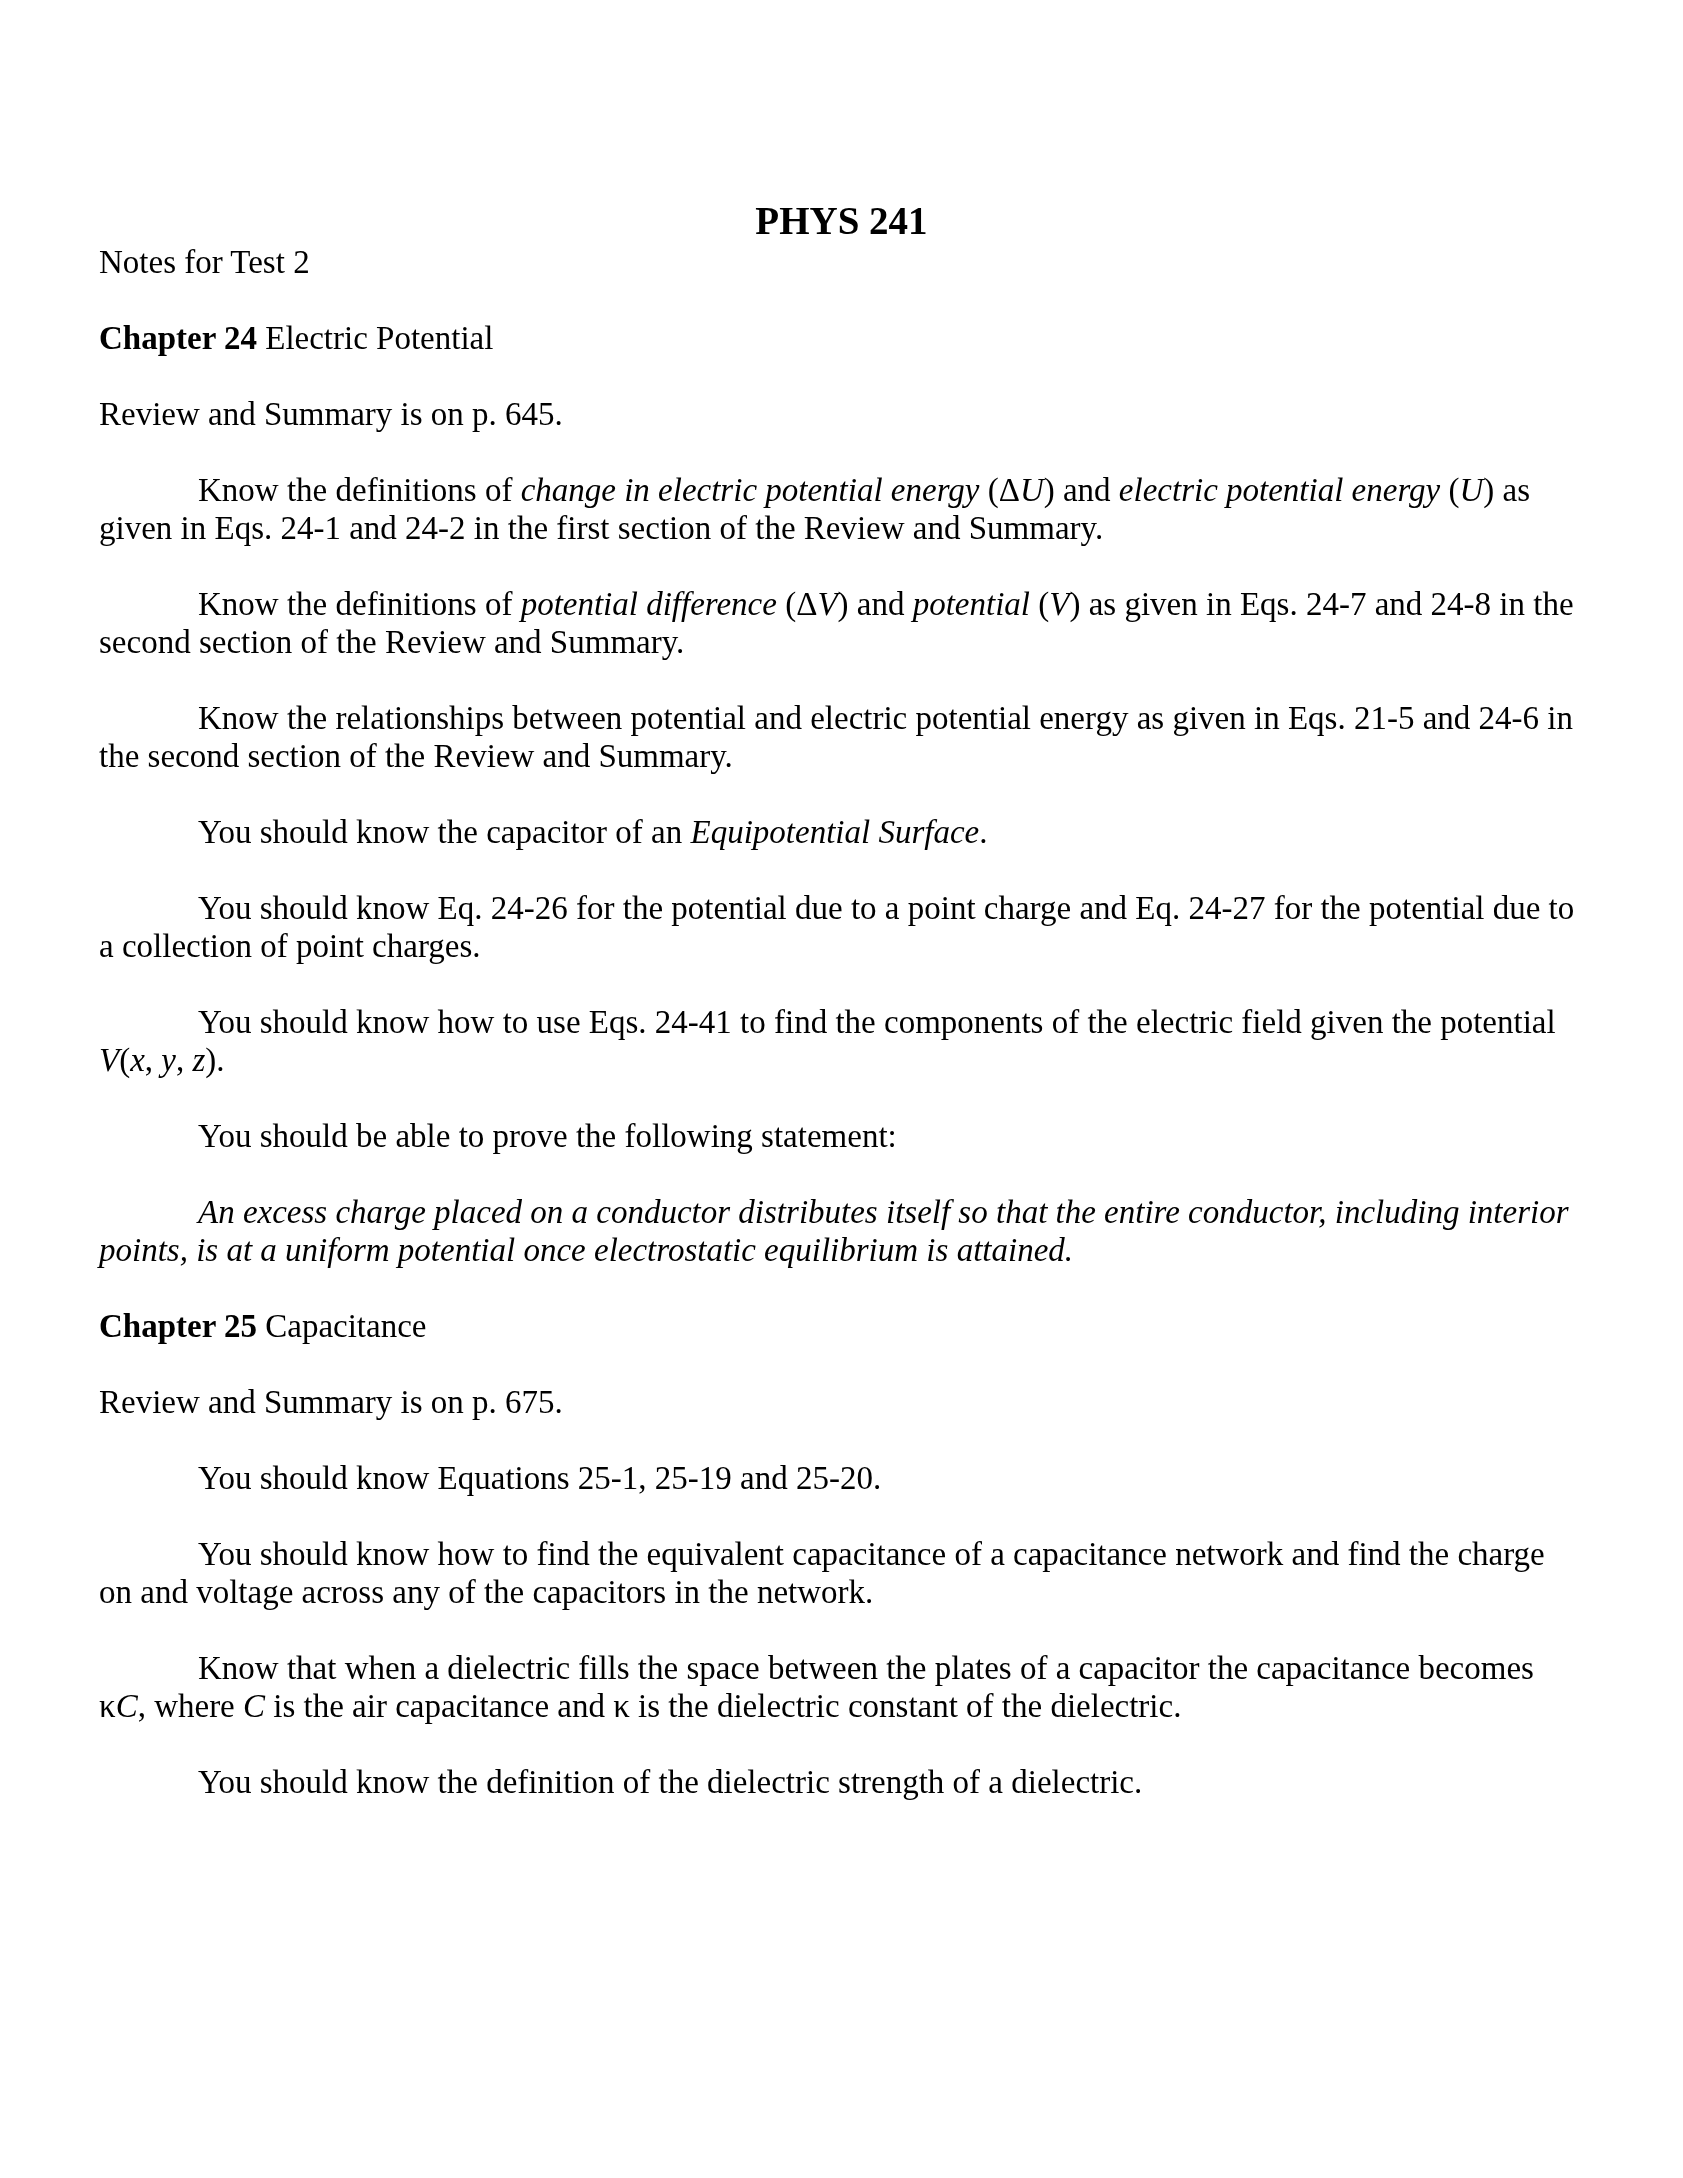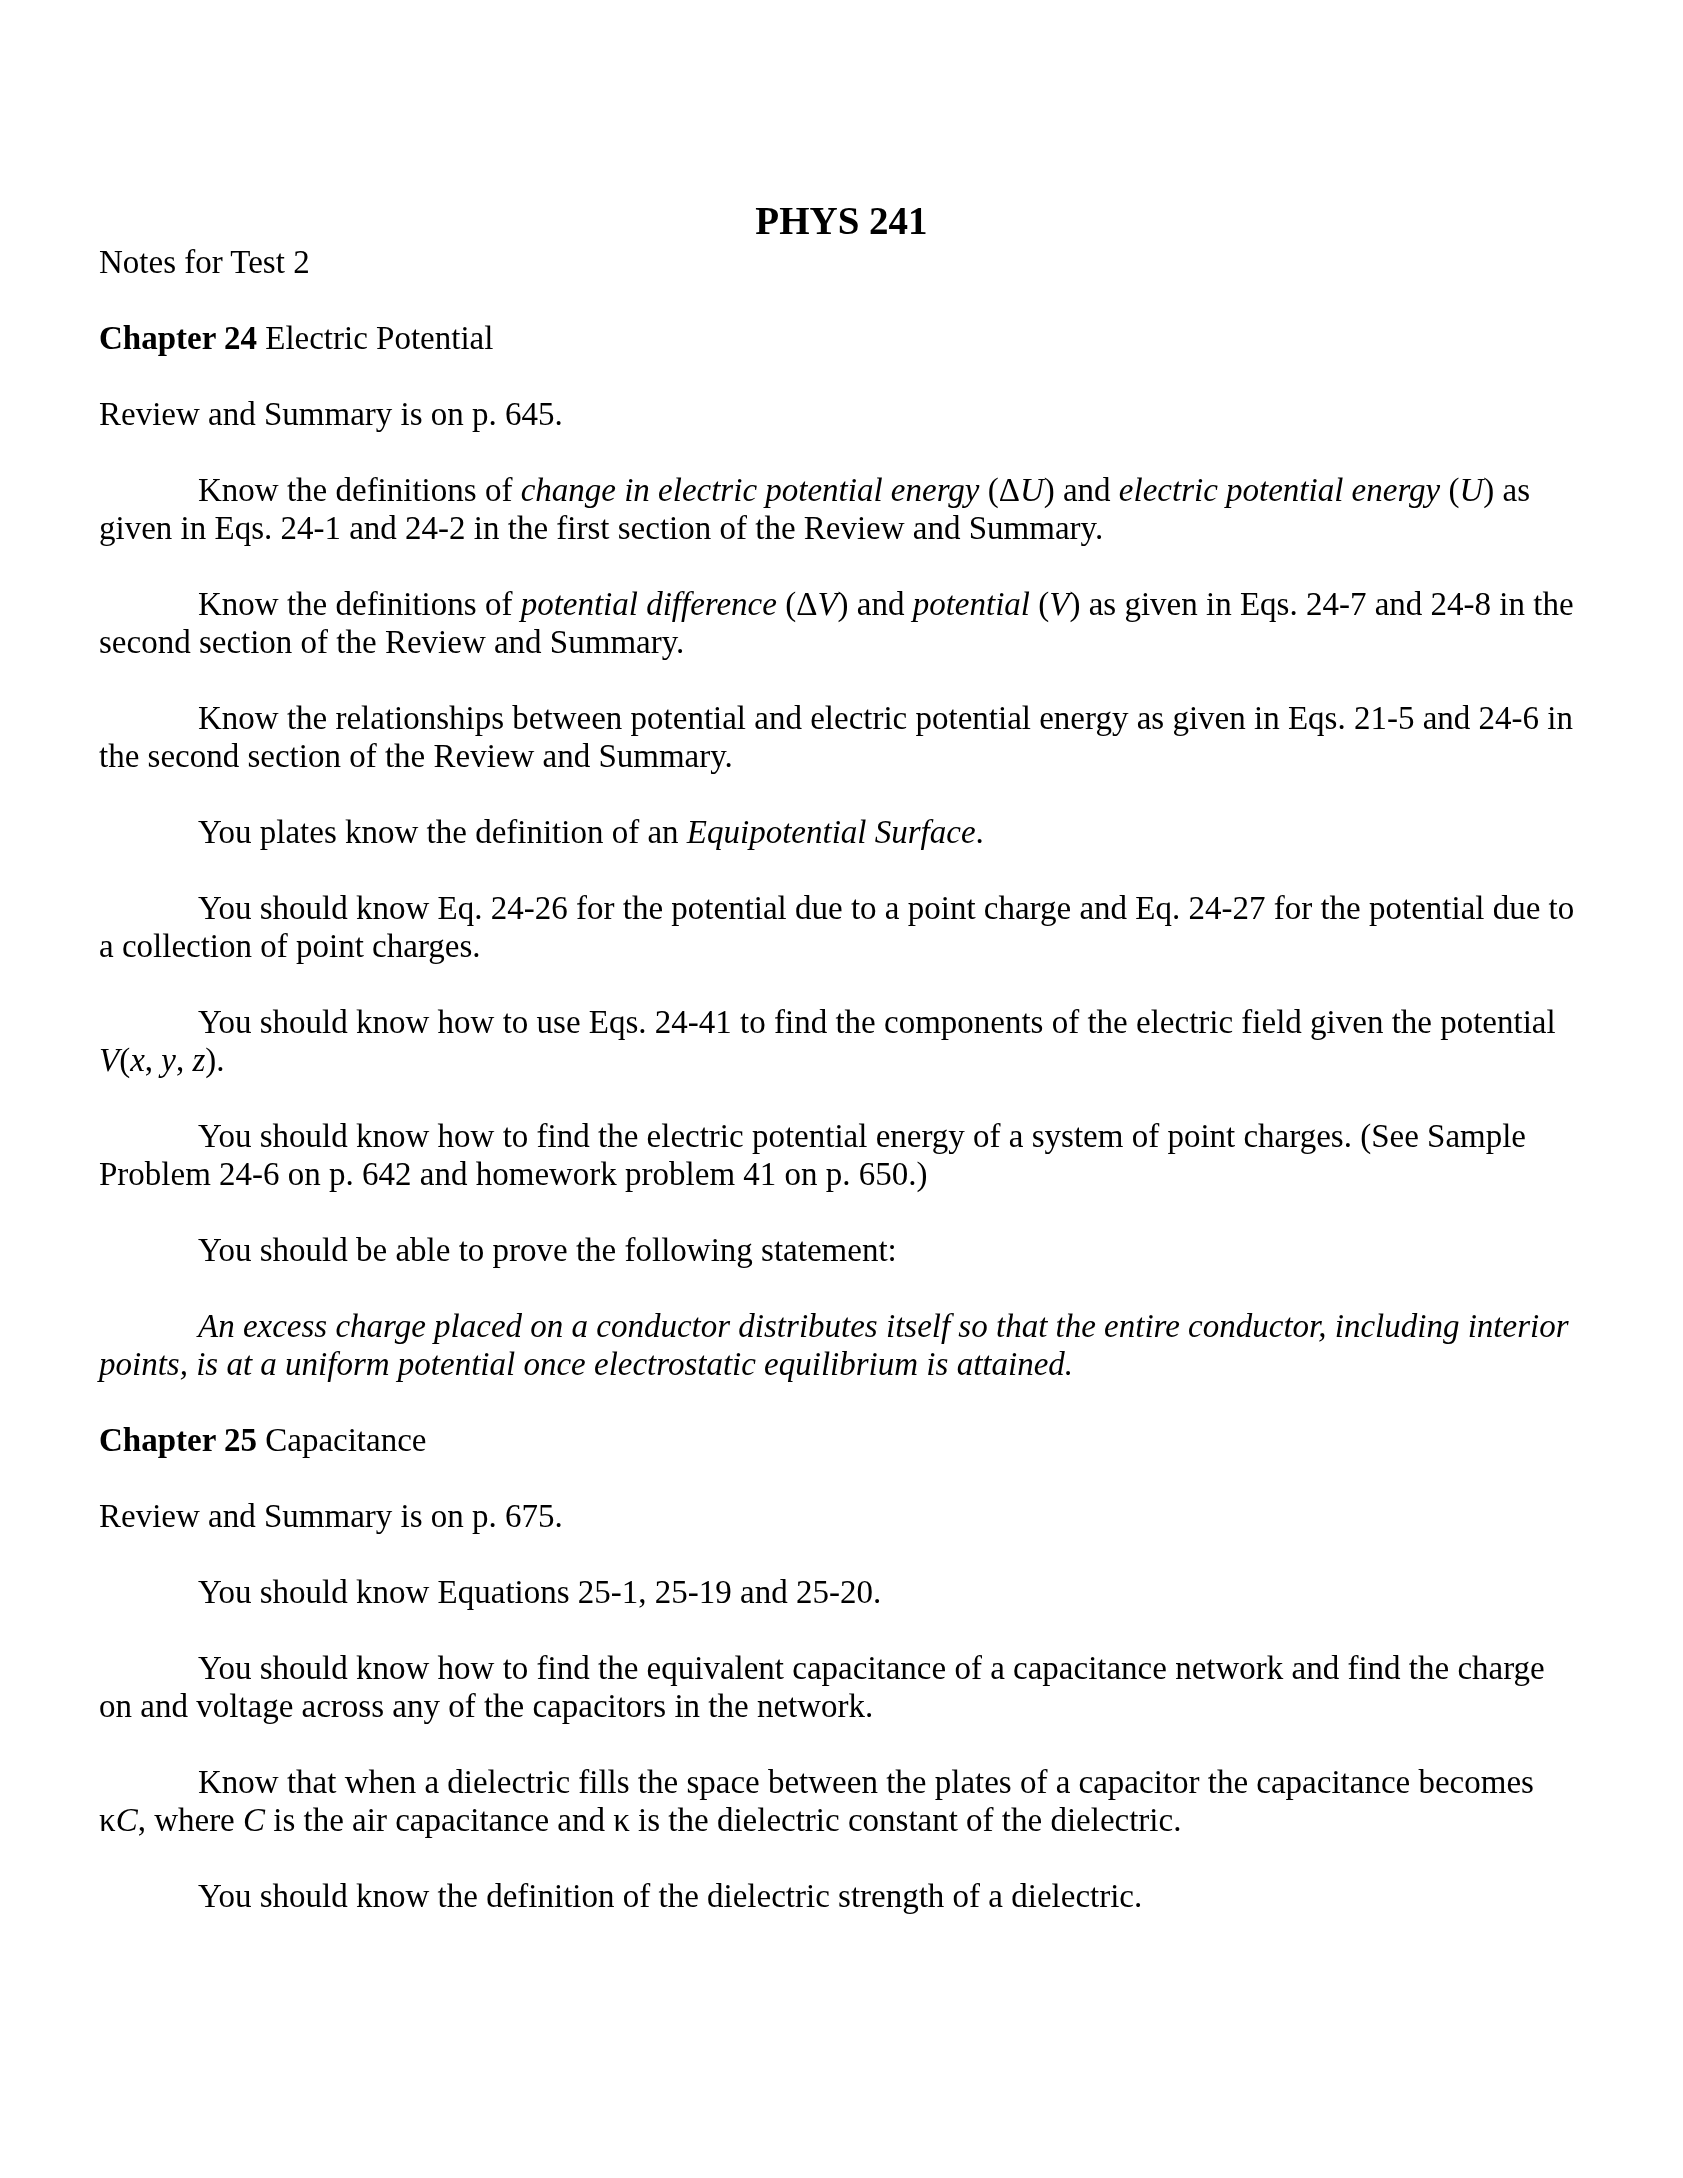--- a/index.html
+++ b/index.html
@@ -48,27 +48,26 @@
   <div class="block"><span class="run-b">Chapter 24</span><span> Electric Potential</span></div>
 
   <div class="block">Review and Summary is on p. 645.</div>
 
   <p class="block indent"><span>Know the definitions of </span><span class="run-i">change in electric potential energy</span><span> (Δ</span><span class="run-i">U</span><span>) and </span><span class="run-i">electric potential energy</span><span> (</span><span class="run-i">U</span><span>) as given in Eqs. 24-1 and 24-2 in the first section of the Review and Summary.</span></p>
 
   <p class="block indent"><span>Know the definitions of </span><span class="run-i">potential difference</span><span> (Δ</span><span class="run-i">V</span><span>) and </span><span class="run-i">potential</span><span> (</span><span class="run-i">V</span><span>) as given in Eqs. 24-7 and 24-8 in the second section of the Review and Summary.</span></p>
 
   <p class="block indent"><span>Know the relationships between potential and electric potential energy as given in Eqs. 21-5 and 24-6 in the second section of the Review and Summary.</span></p>
 
-  <p class="block indent"><span>You plates know the definition of an </span><span class="run-i">Equipotential Surface</span><span>.</span></p>
+  <p class="block indent"><span>You should know the capacitor of an </span><span class="run-i">Equipotential Surface</span><span>.</span></p>
 
   <p class="block indent"><span>You should know Eq. 24-26 for the potential due to a point charge and Eq. 24-27 for the potential due to a collection of point charges.</span></p>
 
   <p class="block indent"><span>You should know how to use Eqs. 24-41 to find the components of the electric field given the potential </span><span class="run-i">V</span><span>(</span><span class="run-i">x</span><span>, </span><span class="run-i">y</span><span>, </span><span class="run-i">z</span><span>).</span></p>
 
-  <p class="block indent"><span>You should know how to find the electric potential energy of a system of point charges. (See Sample Problem 24-6 on p. 642 and homework problem 41 on p. 650.)</span></p>
 
   <p class="block indent"><span>You should be able to prove the following statement:</span></p>
 
   <p class="block indent"><span class="run-i">An excess charge placed on a conductor distributes itself so that the entire conductor, including interior points, is at a uniform potential once electrostatic equilibrium is attained.</span></p>
 
   <div class="block"><span class="run-b">Chapter 25</span><span> Capacitance</span></div>
 
   <div class="block">Review and Summary is on p. 675.</div>
 
   <p class="block indent"><span>You should know Equations 25-1, 25-19 and 25-20.</span></p>

